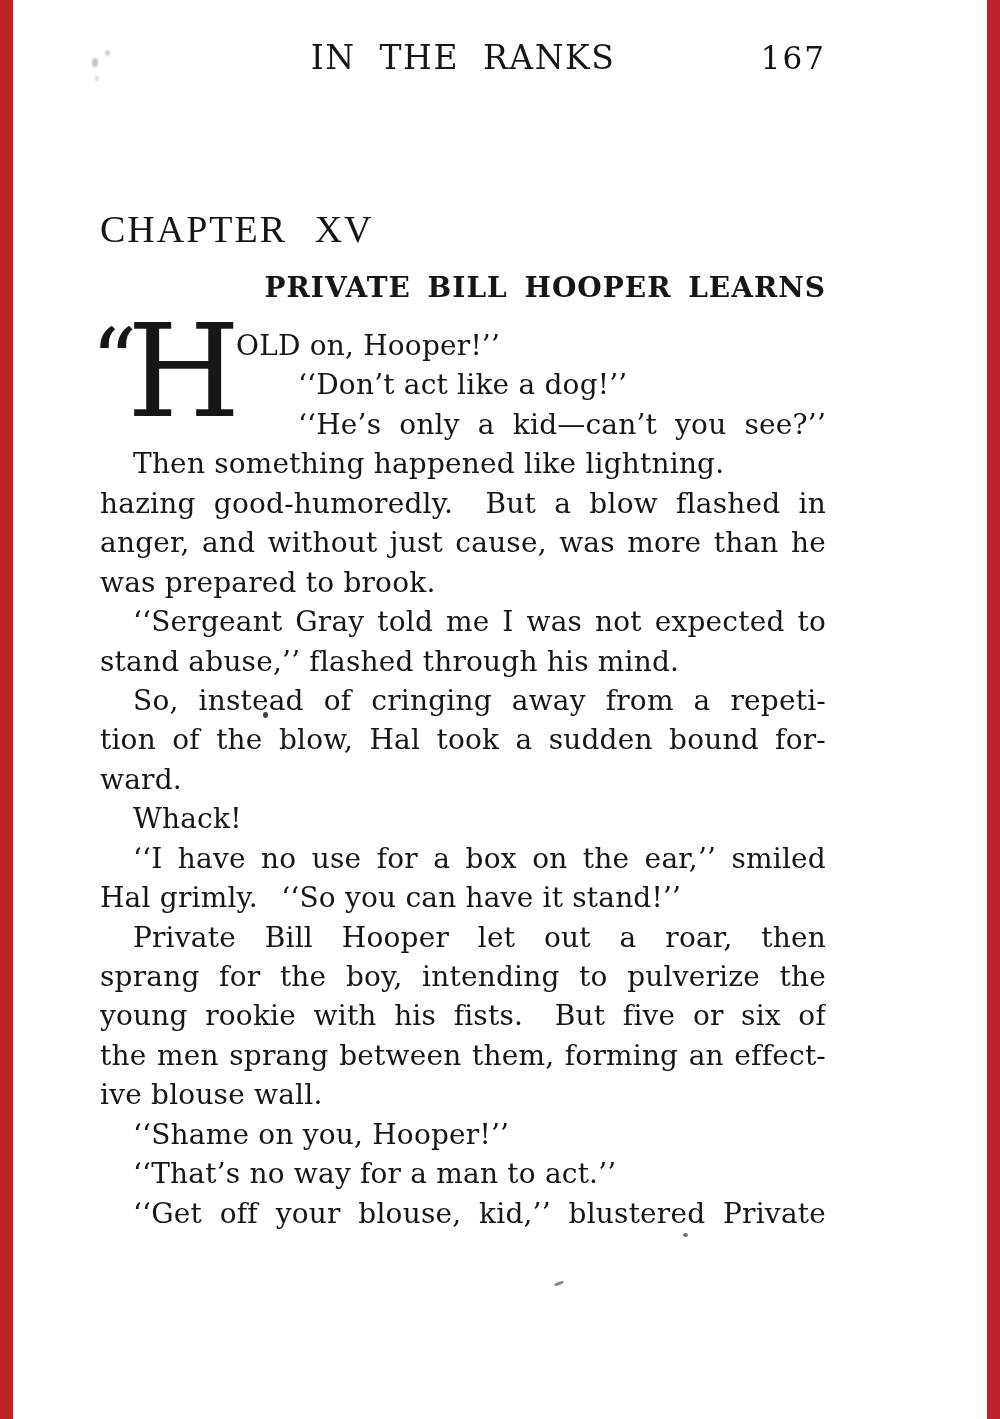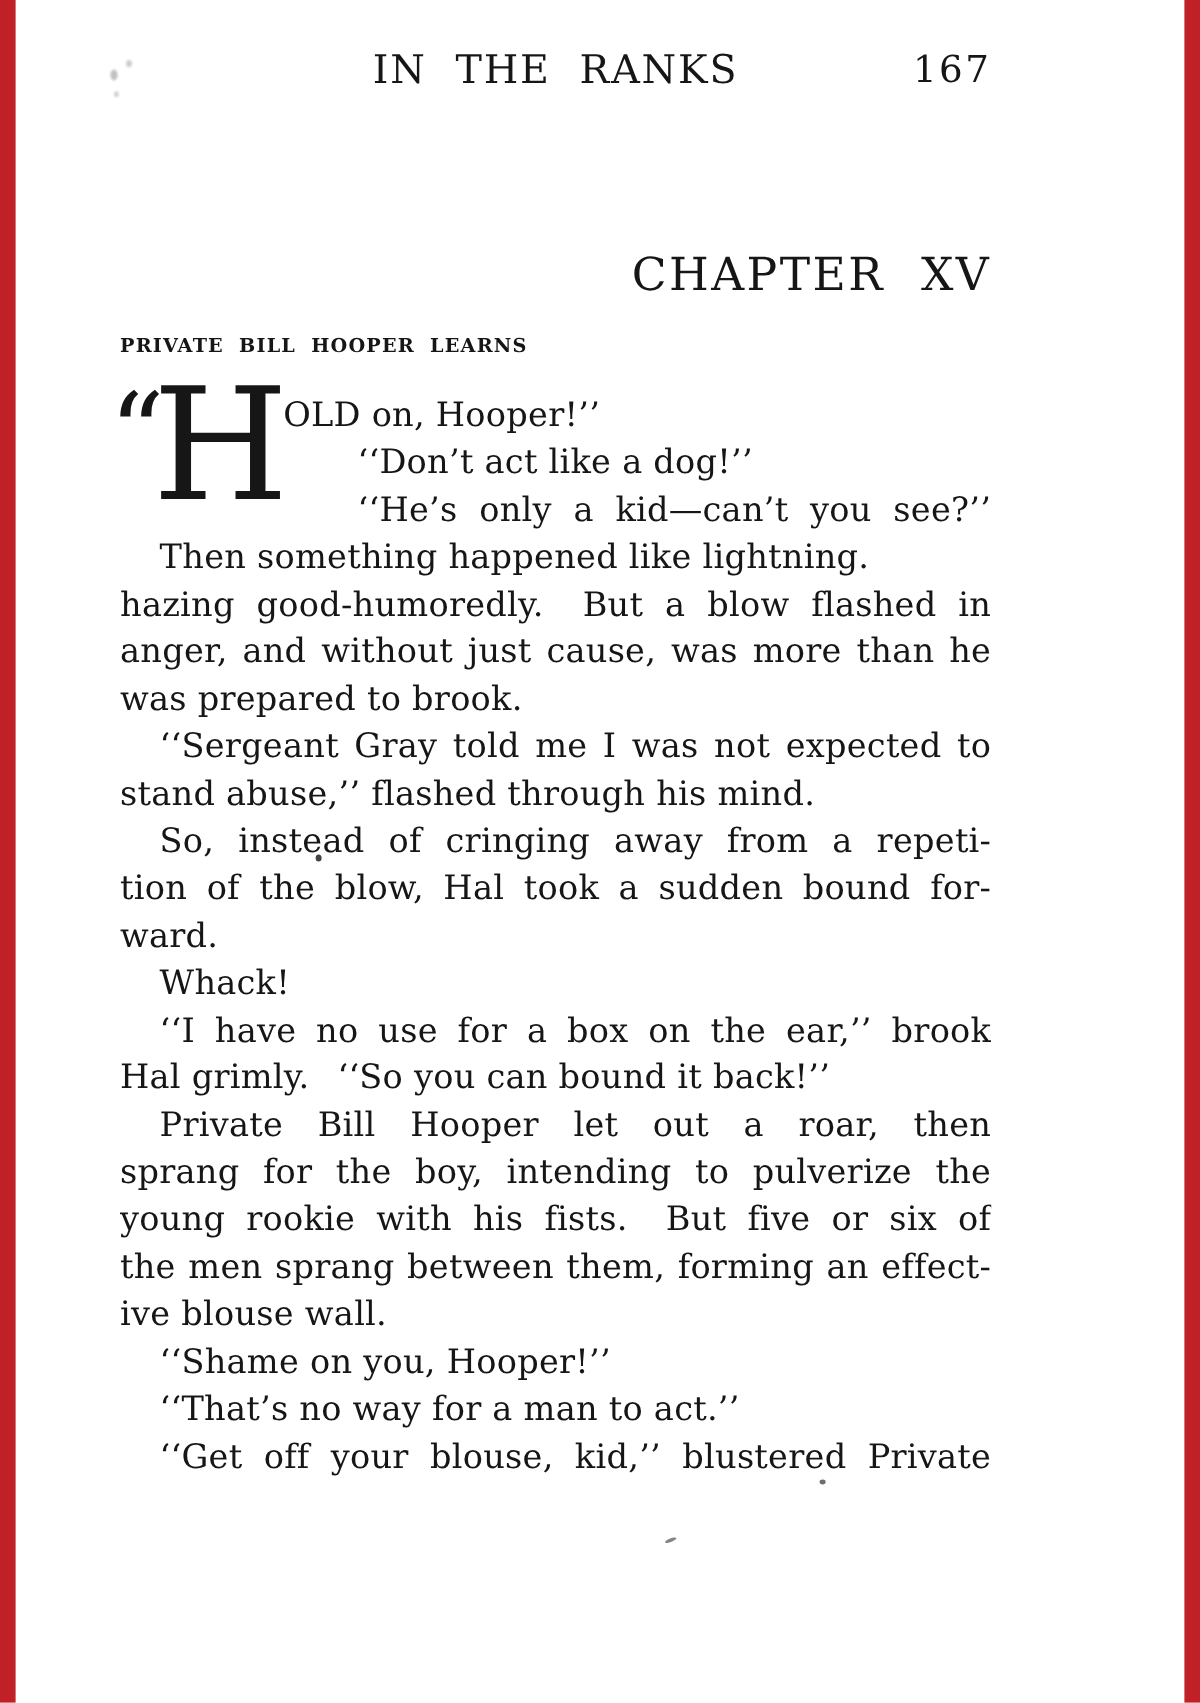--- a/index.html
+++ b/index.html
@@ -25,26 +25,26 @@
   }
   .header .title { text-align: center; }
   .header .pagenum {
     position: absolute; right: 0; top: 0;
     font-size: 31px; line-height: 44px; letter-spacing: 2px; word-spacing: 0;
   }
 
   
   .chapter {
     position: absolute; left: 100px; width: 726px; top: 204px;
-    text-align: right; font-size: 38px; line-height: 50px;
-    letter-spacing: 2px; word-spacing: 16px;
+    text-align: left; font-size: 38px; line-height: 50px;
+    letter-spacing: 2px; word-spacing: 16px; font-family: Liberation Serif, serif;
   }
   .subheading {
     position: absolute; left: 100px; width: 726px; top: 272px;
-    text-align: left; font-size: 16px; line-height: 32px; font-weight: bold;
+    text-align: right; font-size: 28px; line-height: 32px; font-weight: bold;
     letter-spacing: 1px; word-spacing: 6px;
   }
 
   
   .dc-quote {
     position: absolute; left: 91px; top: 317px;
     font-size: 90px; line-height: 1; letter-spacing: -4px;
   }
   .dc-letter {
     position: absolute; left: 127px; top: 306px;
@@ -96,22 +96,22 @@
       <div class="line ind">Then something happened like lightning.</div>
       <div class="line j">hazing good-humoredly.  But a blow flashed in</div>
       <div class="line j">anger, and without just cause, was more than he</div>
       <div class="line">was prepared to brook.</div>
       <div class="line j ind">‘‘Sergeant Gray told me I was not expected to</div>
       <div class="line">stand abuse,’’ flashed through his mind.</div>
       <div class="line j ind">So, instead of cringing away from a repeti-</div>
       <div class="line j">tion of the blow, Hal took a sudden bound for-</div>
       <div class="line">ward.</div>
       <div class="line ind">Whack!</div>
-      <div class="line j ind">‘‘I have no use for a box on the ear,’’ brook</div>
-      <div class="line">Hal grimly.  ‘‘So you can bound it back!’’</div>
+      <div class="line j ind">‘‘I have no use for a box on the ear,’’ smiled</div>
+      <div class="line">Hal grimly.  ‘‘So you can have it stand!’’</div>
       <div class="line j ind">Private Bill Hooper let out a roar, then</div>
       <div class="line j">sprang for the boy, intending to pulverize the</div>
       <div class="line j">young rookie with his fists.  But five or six of</div>
       <div class="line j">the men sprang between them, forming an effect-</div>
       <div class="line">ive blouse wall.</div>
       <div class="line ind">‘‘Shame on you, Hooper!’’</div>
       <div class="line ind">‘‘That’s no way for a man to act.’’</div>
       <div class="line j ind">‘‘Get off your blouse, kid,’’ blustered Private</div>
     </div>
 

